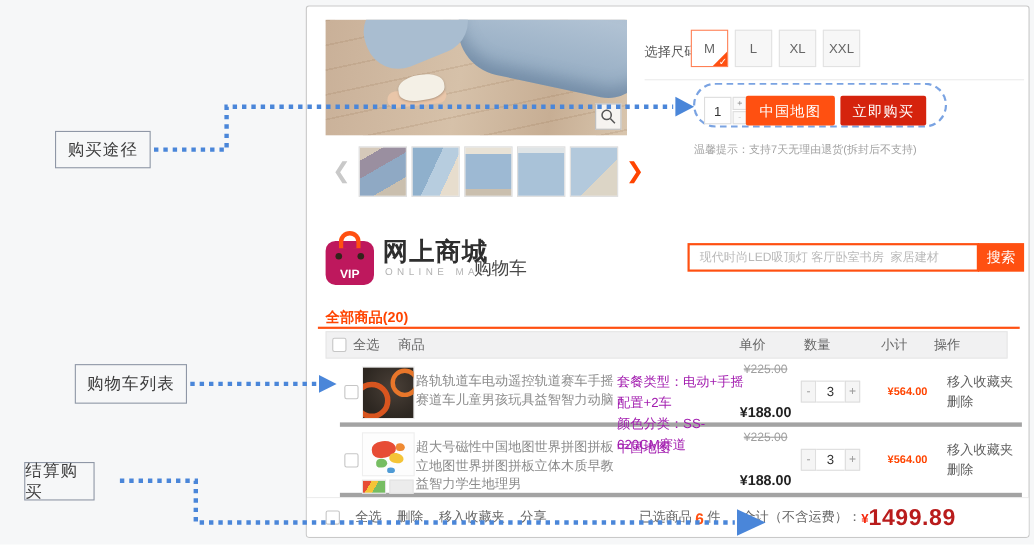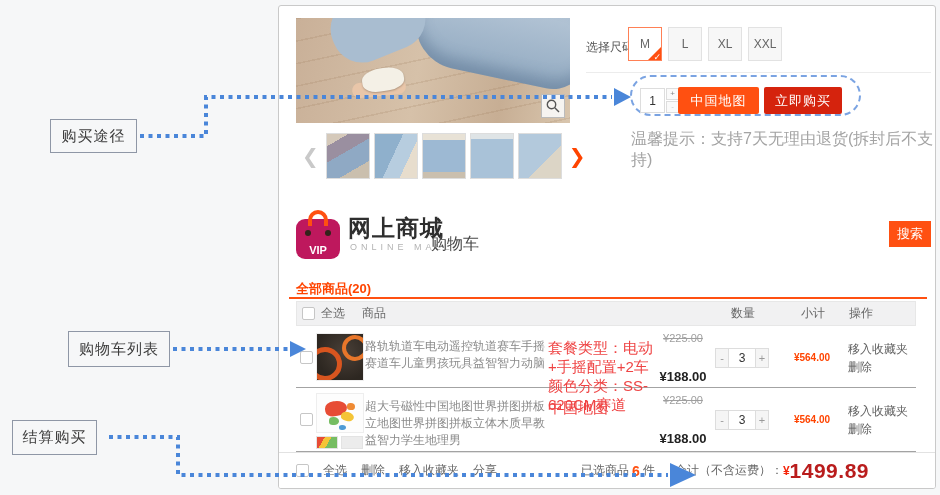--- a/index.html
+++ b/index.html
@@ -6,21 +6,21 @@
   html,body { width:940px; height:495px; }
   body { position:relative; background:#f6f7f8; font-family:"Liberation Sans","DejaVu Sans",sans-serif; overflow:hidden; color:#333; }
 
   
   .overlay-svg { position:absolute; left:0; top:0; width:940px; height:495px; z-index:60; pointer-events:none; }
   .ann-box { position:absolute; z-index:55; background:#f6f7f8; border:1px solid #8f97a6;
              display:flex; align-items:center; justify-content:center;
              font-size:15px; color:#3c3c3c; letter-spacing:1px; }
   .ann-1 { left:50px; top:119px; width:87px; height:34px; }
   .ann-2 { left:68px; top:331px; width:102px; height:36px; }
-  .ann-3 { left:12px; top:420px; width:85px; height:35px; }
+  .ann-3 { left:22px; top:420px; width:64px; height:35px; }
 
   
   .panel { position:absolute; left:278px; top:5px; width:658px; height:484px;
            background:#fff; border:1px solid #c9c9c9; border-radius:3px; z-index:1; }
 
   
   .main-img { position:absolute; left:17px; top:12px; width:274px; height:105px; overflow:hidden;
               background:
                 repeating-linear-gradient(168deg, rgba(140,104,70,.15) 0 1.5px, transparent 1.5px 22px),
                 linear-gradient(100deg,#c9b098,#d6c1a9 45%,#c7ae94 75%,#d9c6ae); }
@@ -63,21 +63,21 @@
   .qty-box { position:absolute; left:361px; top:82px; display:flex; }
   .qty-input { width:25px; height:25px; border:1px solid #ddd; text-align:center; font-size:12px; color:#333; background:#fff; }
   .qty-btns { display:flex; flex-direction:column; margin-left:1px; }
   .qty-btn { width:13px; height:12px; border:1px solid #ddd; background:#fafafa; font-size:8px; line-height:9px;
              text-align:center; color:#888; cursor:pointer; }
   .qty-btn.dim { color:#ccc; margin-top:1px; }
   .btn { position:absolute; height:27px; border:none; border-radius:2px; color:#fff; font-size:13px;
          font-family:inherit; cursor:pointer; letter-spacing:1px; }
   .btn-cart { left:399px; top:81px; width:81px; background:#ff5011; }
   .btn-buy  { left:485px; top:81px; width:78px; background:#d5230d; }
-  .tip { position:absolute; left:352px; top:123px; font-size:16px; color:#a3a3a3; }
+  .tip { position:absolute; left:352px; top:123px; font-size:10px; color:#a3a3a3; }
 
   
   .bag { position:absolute; left:17px; top:213px; width:44px; height:40px; background:#be185d; border-radius:9px; }
   .bag .handle { position:absolute; left:12px; top:-9px; width:20px; height:16px; border:4px solid #ff5011;
                  border-bottom:none; border-radius:10px 10px 0 0; }
   .bag .dot { position:absolute; top:11px; width:6px; height:6px; background:#33241b; border-radius:50%; }
   .bag .dot.l { left:9px; } .bag .dot.r { right:9px; }
   .bag .vip { position:absolute; left:0; right:0; bottom:3px; text-align:center; color:#fff; font-size:11px; font-weight:bold; }
   .brand-name { position:absolute; left:69px; top:207px; font-size:23px; font-weight:bold; color:#2e2e2e; letter-spacing:1px; }
   .brand-sub  { position:absolute; left:71px; top:236px; font-size:9px; color:#b3b3b3; letter-spacing:4px; }
@@ -94,42 +94,42 @@
   .thead { position:absolute; left:17px; top:295px; width:620px; height:25px; background:#f1f1f2;
            border:1px solid #e7e7e7; font-size:12px; color:#666; }
   .cell { position:absolute; top:0; height:100%; display:flex; align-items:center; }
   .checkbox { width:13px; height:13px; border:1px solid #c6c6c6; border-radius:2px; background:#fff; cursor:pointer; }
   .thead .cb { left:5px; } .thead .lbl-all { left:24px; } .thead .lbl-prod { left:65px; }
   .col-price { left:345px; width:84px; justify-content:center; }
   .col-qty   { left:404px; width:84px; justify-content:center; }
   .col-sub   { left:474px; width:84px; justify-content:center; }
   .col-act   { left:552px; width:68px; }
 
-  .row { position:absolute; left:17px; width:620px; border-bottom:1px solid #a3a3a3; }
+  .row { position:absolute; left:30px; width:620px; border-bottom:4px solid #a3a3a3; }
   .row-1 { top:322px; height:60px; }
   .row-2 { top:382px; height:64px; }
   .row .cb { left:4px; }
   .item-img { position:absolute; left:20px; top:5px; width:48px; height:48px; border:1px solid #eee; overflow:hidden; }
   .race { background:radial-gradient(circle at 60% 40%, #4a4038, #2d2721 72%); }
   .race .arc1 { position:absolute; left:-9px; top:13px; width:34px; height:34px; border:5px solid #d8551f; border-radius:50%; }
   .race .arc2 { position:absolute; right:-5px; top:1px; width:26px; height:26px; border:4px solid #e8762a; border-radius:50%; }
   .map { background:#fdfdfd; }
   .map i { position:absolute; border-radius:45% 55% 50% 40%; }
   .map .m1 { left:8px; top:7px; width:22px; height:15px; background:#e74c35; transform:rotate(-8deg); }
   .map .m2 { left:24px; top:18px; width:13px; height:9px; background:#f4c437; transform:rotate(12deg); }
   .map .m3 { left:12px; top:23px; width:10px; height:8px; background:#76bd62; }
   .map .m4 { left:30px; top:9px; width:8px; height:7px; background:#ef8a33; }
   .map .m5 { left:22px; top:31px; width:7px; height:5px; background:#4f9bd5; }
   .map-img2 { top:5px; height:40px; }
   .map-extras { position:absolute; left:20px; top:48px; display:flex; gap:3px; }
   .mini { width:22px; height:13px; border:1px solid #e3e3e3; }
   .mini-a { background:linear-gradient(120deg,#e74c35 30%,#f4c437 30% 55%,#76bd62 55%); }
   .mini-b { background:#ececec; }
   .item-title { position:absolute; left:69px; top:10px; width:182px; font-size:12px; color:#8b8b8b; line-height:17px; cursor:pointer; }
-  .item-specs { position:absolute; left:252px; top:10px; width:118px; font-size:15px; color:#ef4444; line-height:19px; }
+  .item-specs { position:absolute; left:252px; top:10px; width:118px; font-size:12px; color:#a21caf; line-height:19px; }
   .price-wrap { flex-direction:column; font-size:11px; color:#9f9f9f;gap:17px; }
   .price-old { text-decoration:line-through; }
   .price-new { font-size:13px; font-weight:bold; color:#222; margin-top:8px; }
   .row-stepper { display:flex; align-items:center; }
   .st-btn { width:14px; height:20px; background:#f5f5f5; border:1px solid #ddd; color:#999; font-size:11px;
             line-height:18px; text-align:center; cursor:pointer; }
   .st-val { width:26px; height:20px; border:1px solid #ddd; border-left:none; border-right:none; background:#fff;
             text-align:center; font-size:12px; color:#333; }
   .subtotal { font-size:10px; font-weight:bold; color:#ff4400; }
   .act-links { flex-direction:column; align-items:flex-start !important; justify-content:center;
@@ -213,31 +213,33 @@
 
   <div class="bag">
     <div class="handle"></div>
     <div class="dot l"></div>
     <div class="dot r"></div>
     <div class="vip">VIP</div>
   </div>
   <div class="brand-name">网上商城</div>
   <div class="brand-sub">ONLINE MALL</div>
   <div class="page-title">购物车</div>
+  <input class="search-input" placeholder="现代时尚LED吸顶灯 客厅卧室书房  家居建材" style="">
   <button class="search-btn">搜索</button>
 
   <div class="tab">全部商品(20)</div>
   <div class="tab-line"></div>
 
   <div class="thead">
     <div class="cell cb">
         <span class="checkbox"></span>
       </div>
     <div class="cell lbl-all">全选</div>
     <div class="cell lbl-prod">商品</div>
+    <div class="cell col-price">单价</div>
     <div class="cell col-qty">数量</div>
     <div class="cell col-sub">小计</div>
     <div class="cell col-act">操作</div>
   </div>
 
   <div class="row row-1">
     <div class="cell cb">
         <span class="checkbox"></span>
       </div>
     <div class="item-img race">

